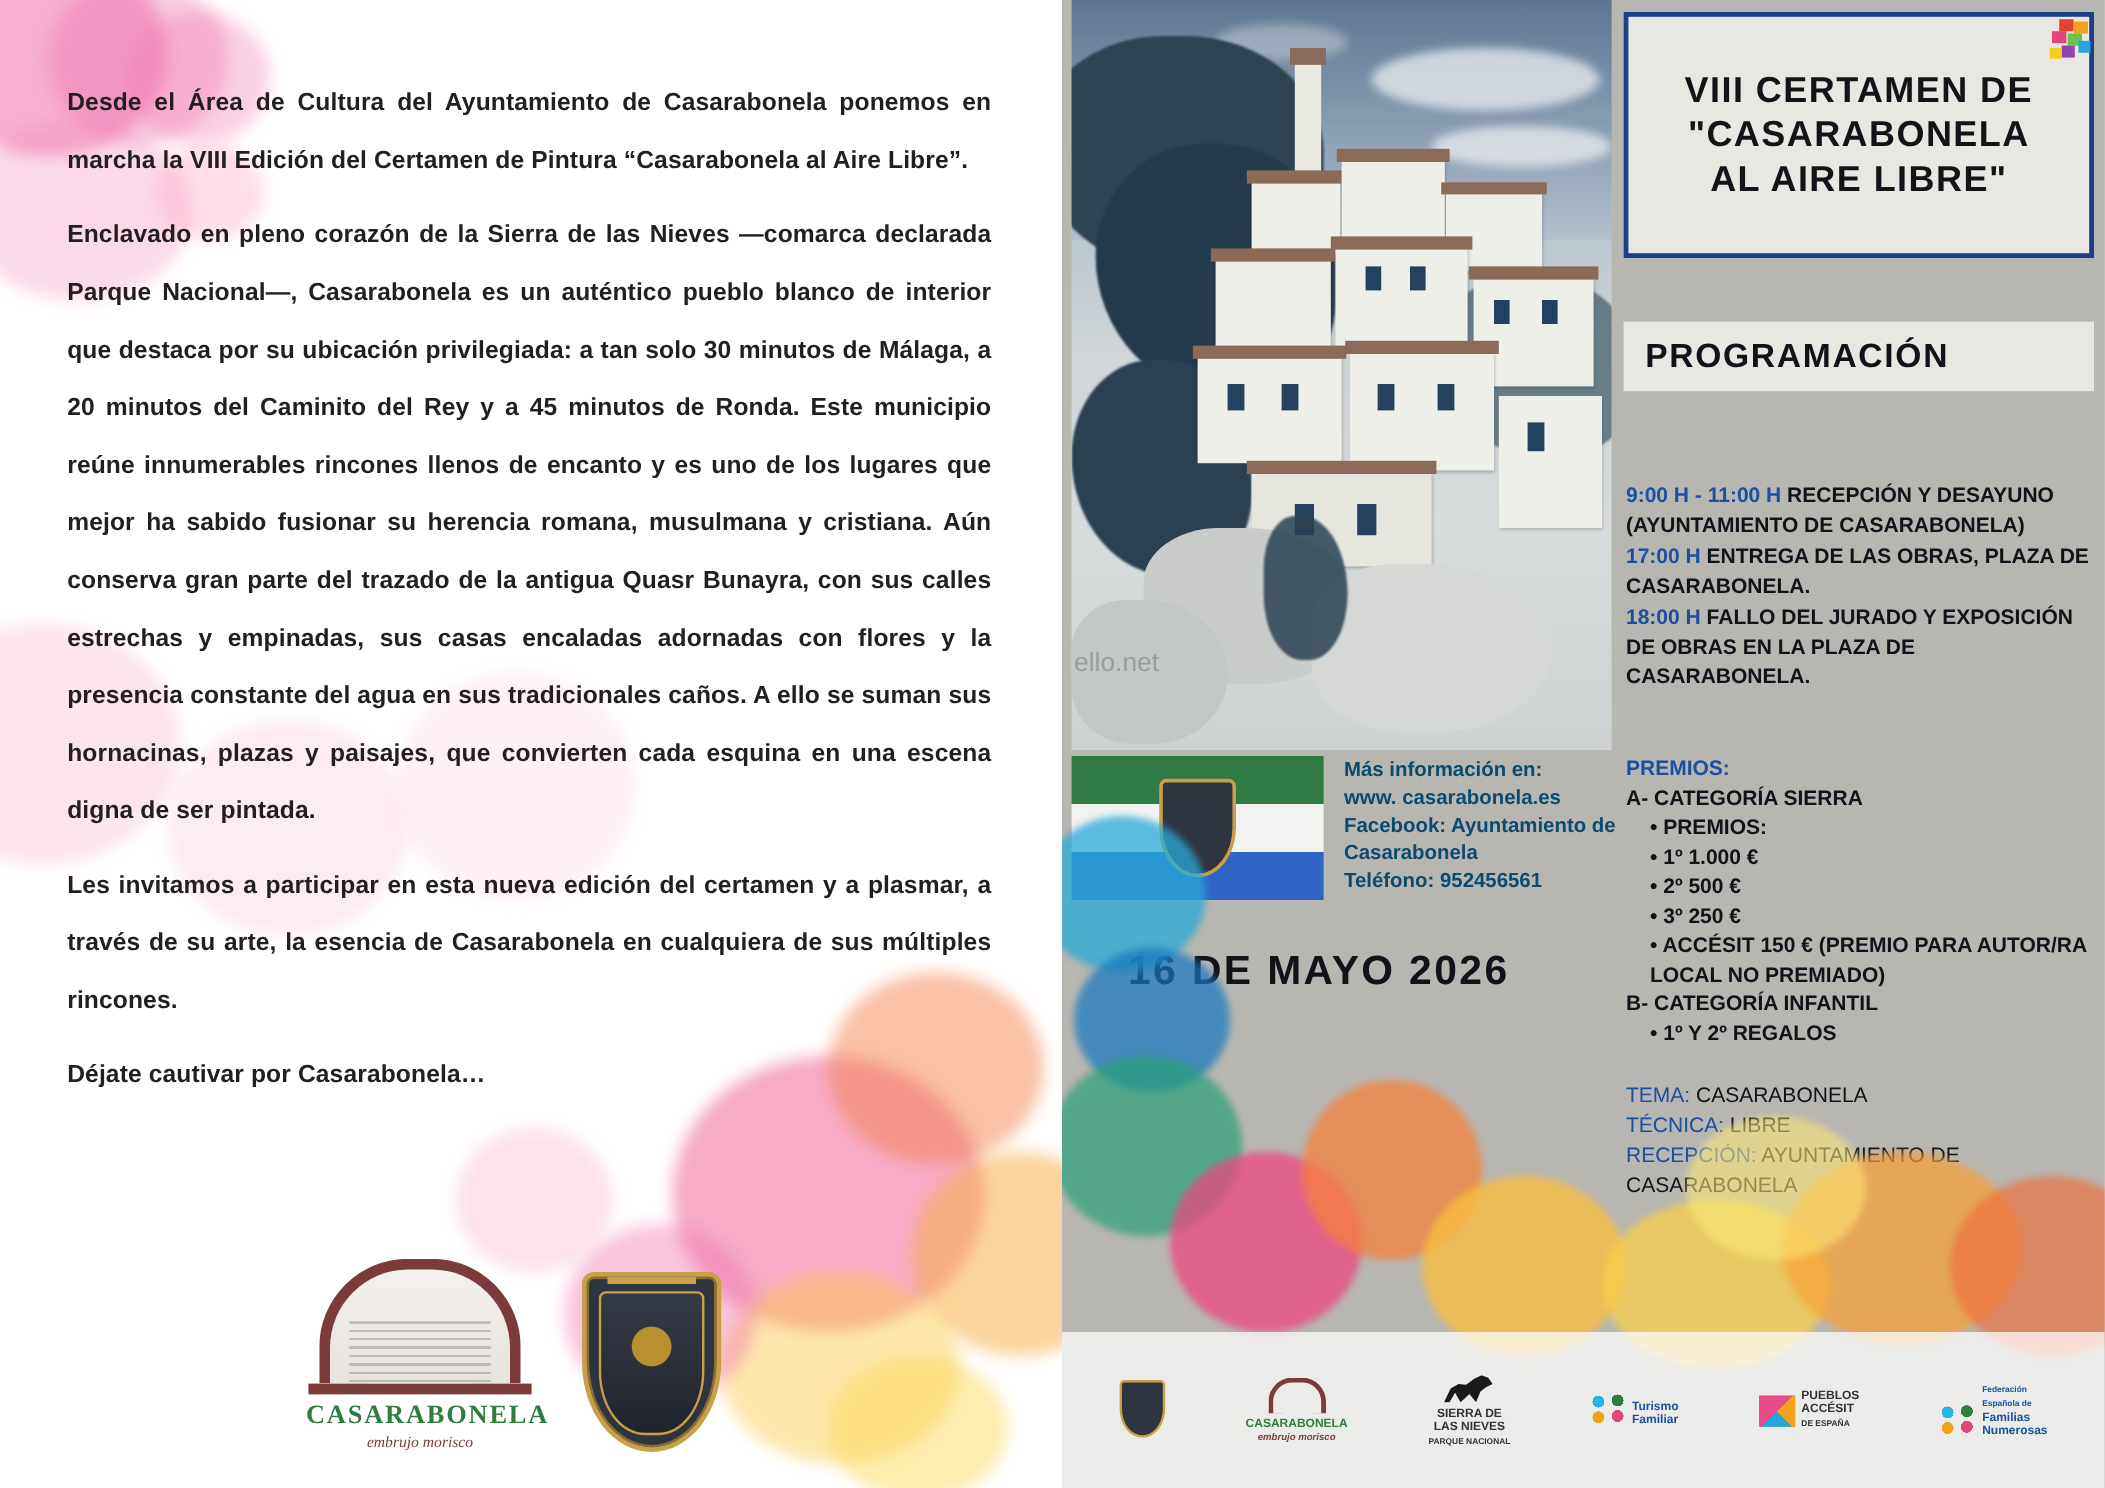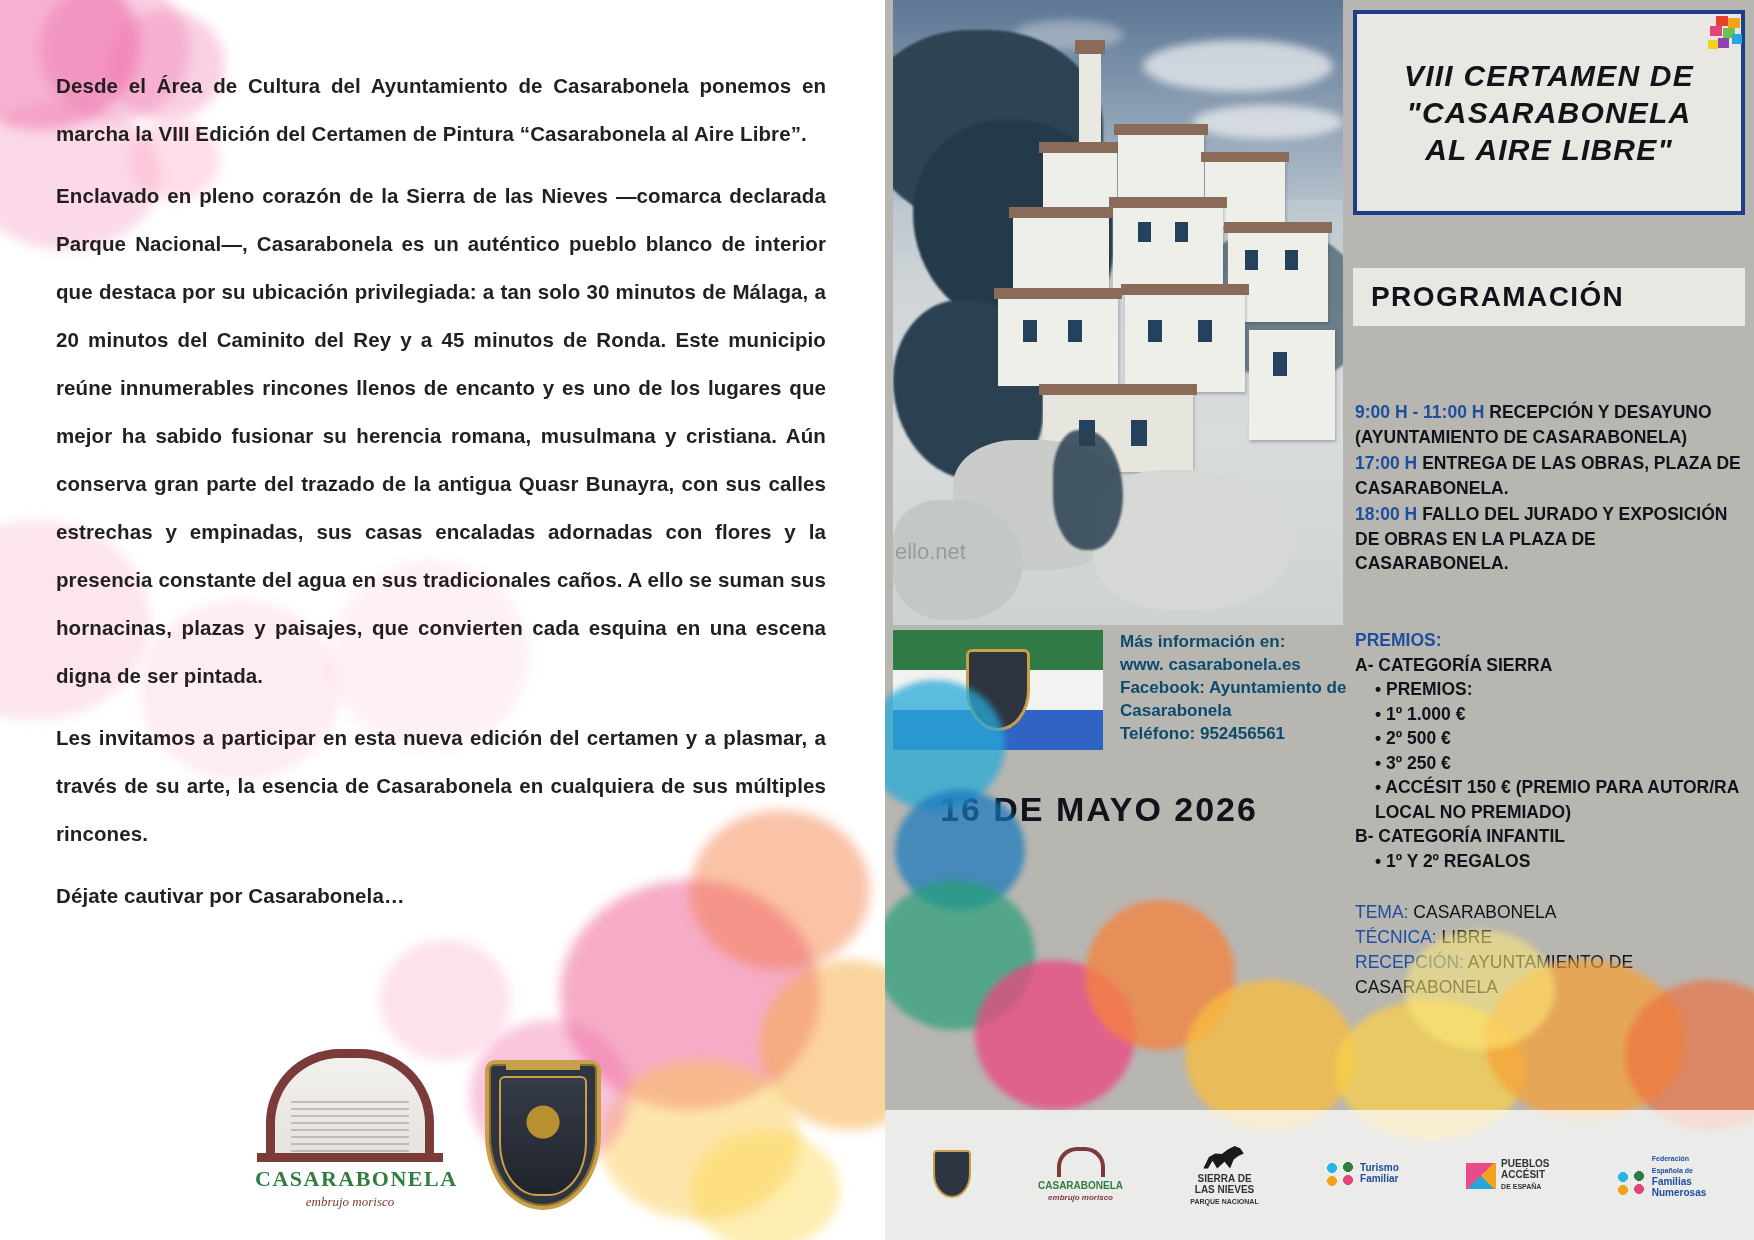--- a/index.html
+++ b/index.html
@@ -212,21 +212,20 @@
     justify-content: center;
     text-align: center;
   }
   .title-box .t-inner {
     padding: 0 16px;
     color: #111418;
     font-weight: bold;
     font-size: 30px;
     line-height: 37px;
     letter-spacing: 1.2px;
-    font-style: italic;
   }
   .confetti {
     position: absolute;
     right: 10px; top: 14px;
     width: 54px; height: 48px;
     z-index: 3;
   }
 
   .prog-head {
     position: absolute;
@@ -559,21 +558,21 @@
           <span class="mark" style="width:40px;height:26px;border:4px solid #7c3b3b;border-bottom:none;border-radius:20px 20px 0 0;display:block;"></span>
           <span style="color:#2f7d3f;">CASARABONELA</span><br>
           <span style="color:#7c3b3b;font-style:italic;font-size:8px;">embrujo morisco</span>
         </div>
         <div class="bl">
           <span class="mark horse"></span>
           <span>SIERRA DE</span><br>
           <span>LAS NIEVES</span><br>
           <span style="font-size:7px;">PARQUE NACIONAL</span>
         </div>
-        <div class="bl" style="display:flex;align-items:flex-start;gap:4px;">
+        <div class="bl" style="display:flex;align-items:flex-end;gap:4px;">
           <span class="mark dots"></span>
           <span style="text-align:left;color:#1d4fa0;">
             <span>Turismo</span><br>
             <span>Familiar</span>
           </span>
         </div>
         <div class="bl" style="display:flex;align-items:flex-end;gap:5px;">
           <span class="mark sq4"></span>
           <span style="text-align:left;">
             <span>PUEBLOS</span><br>

